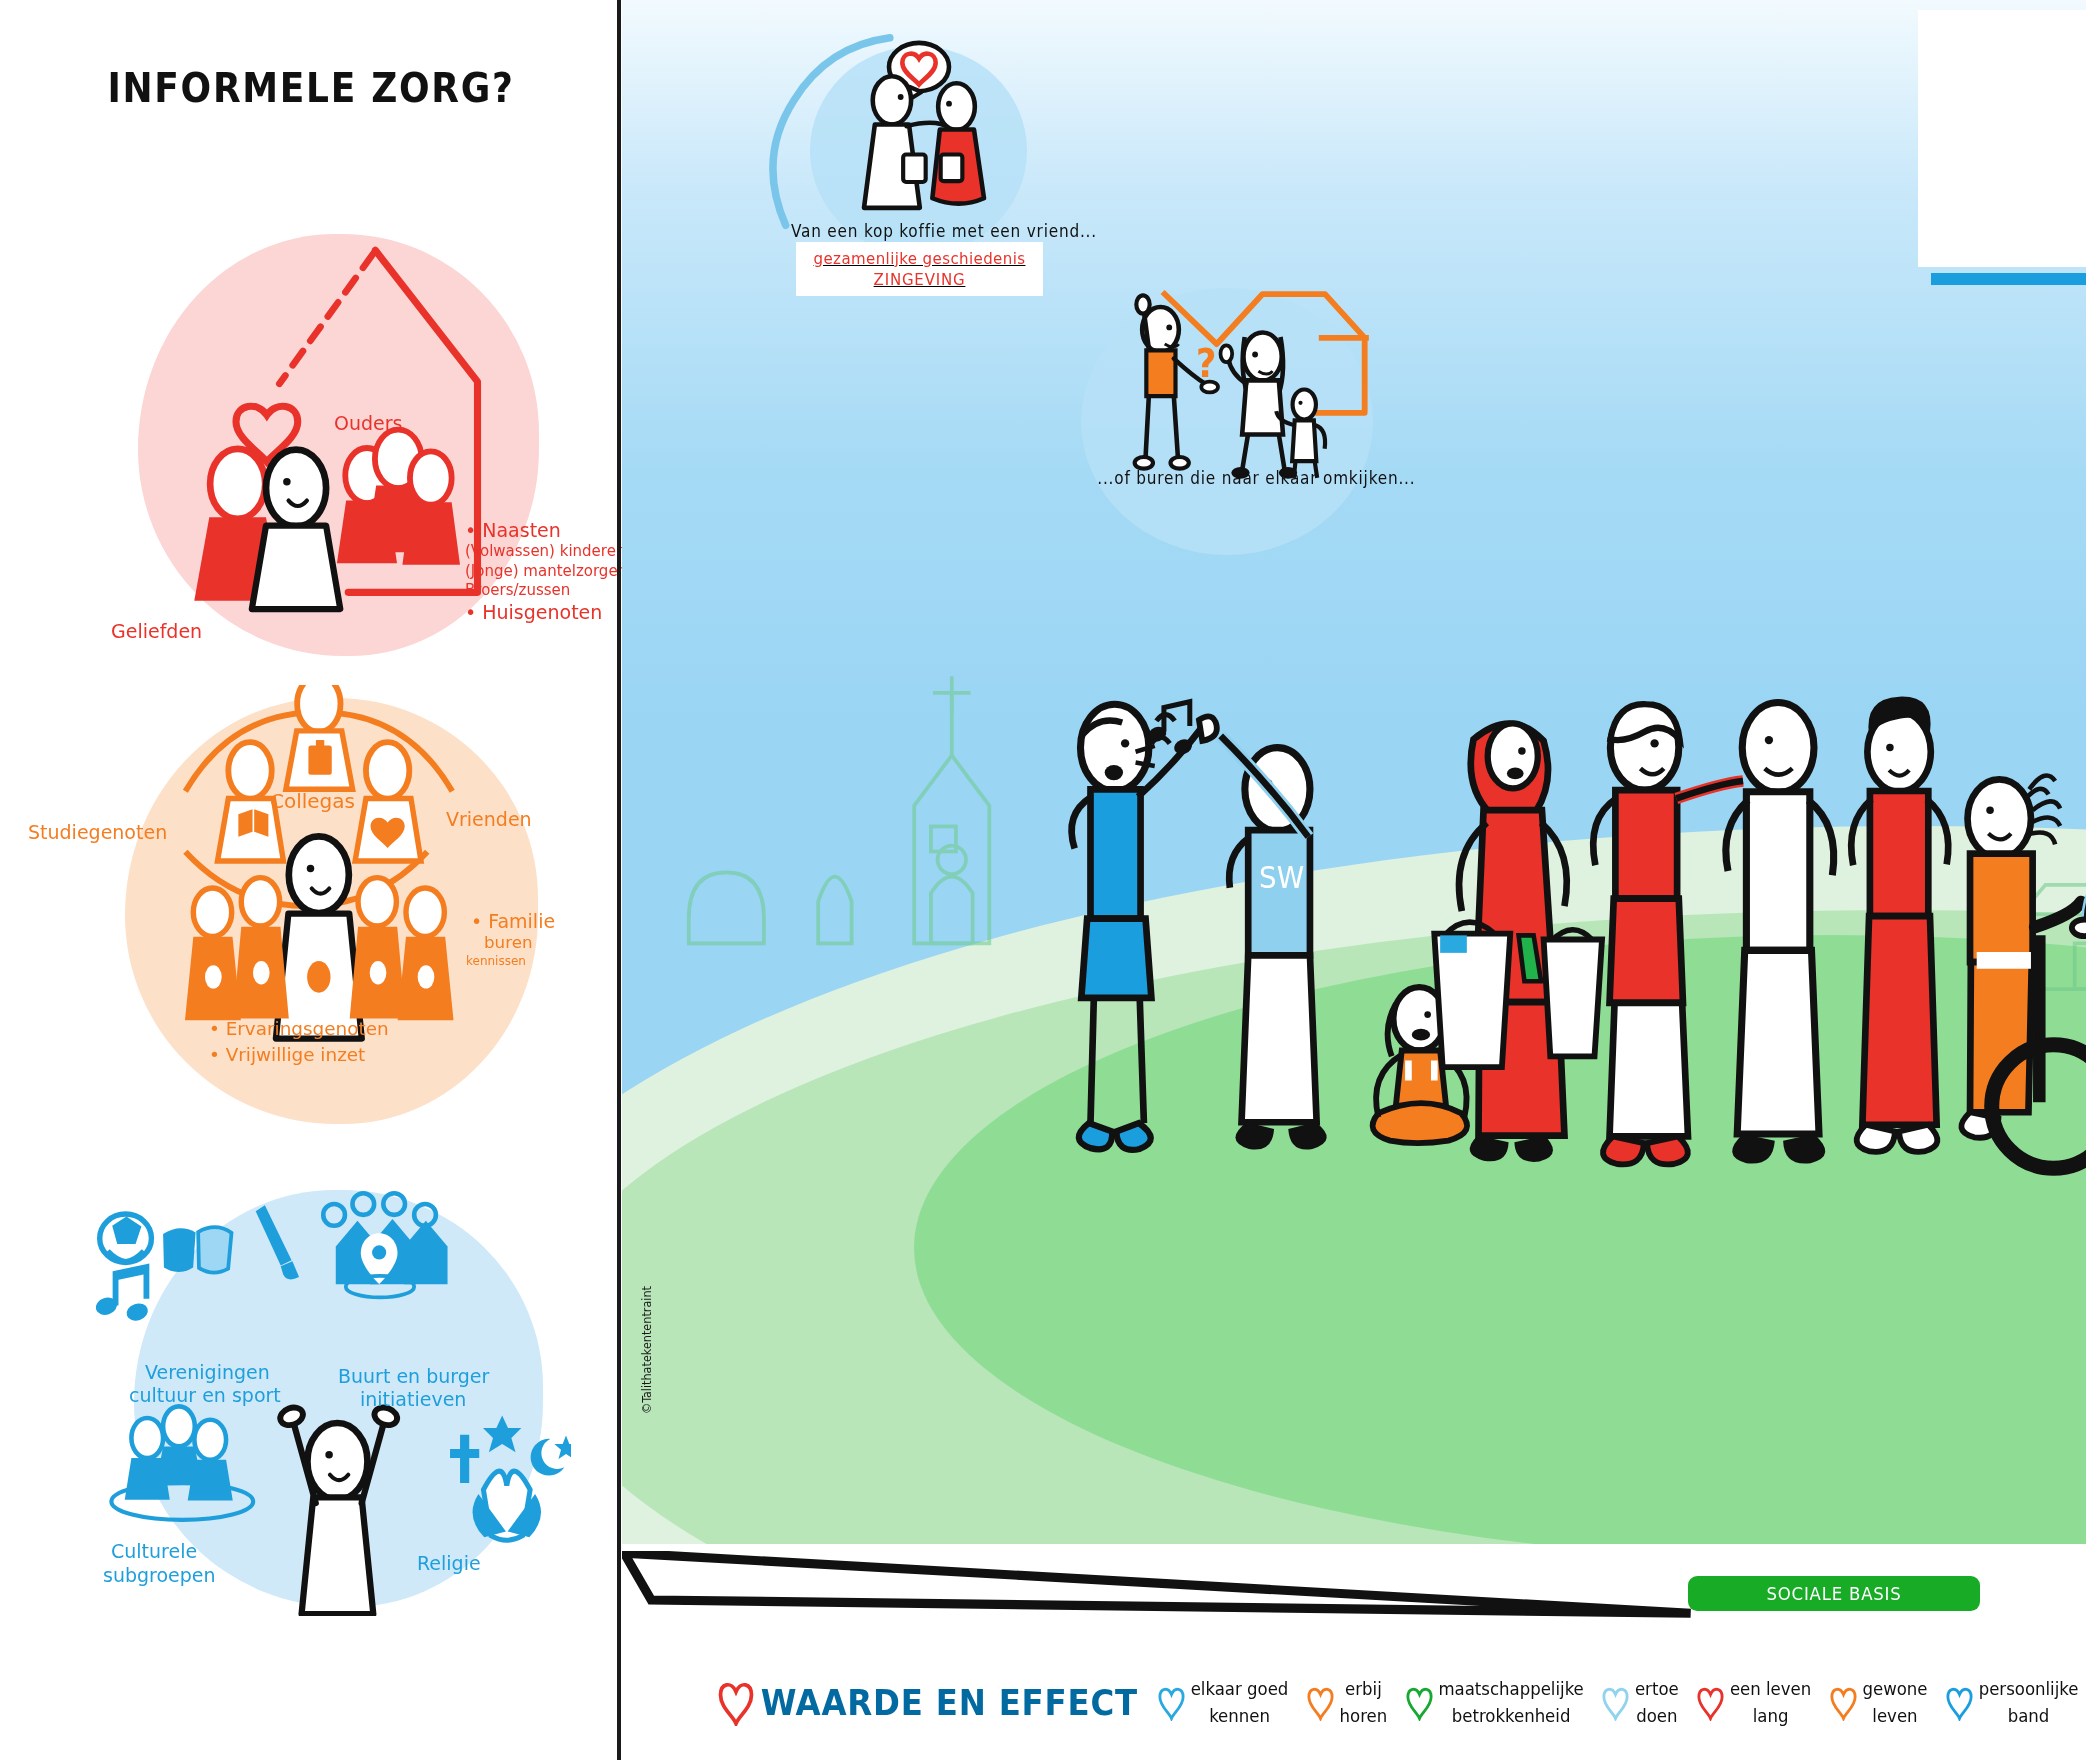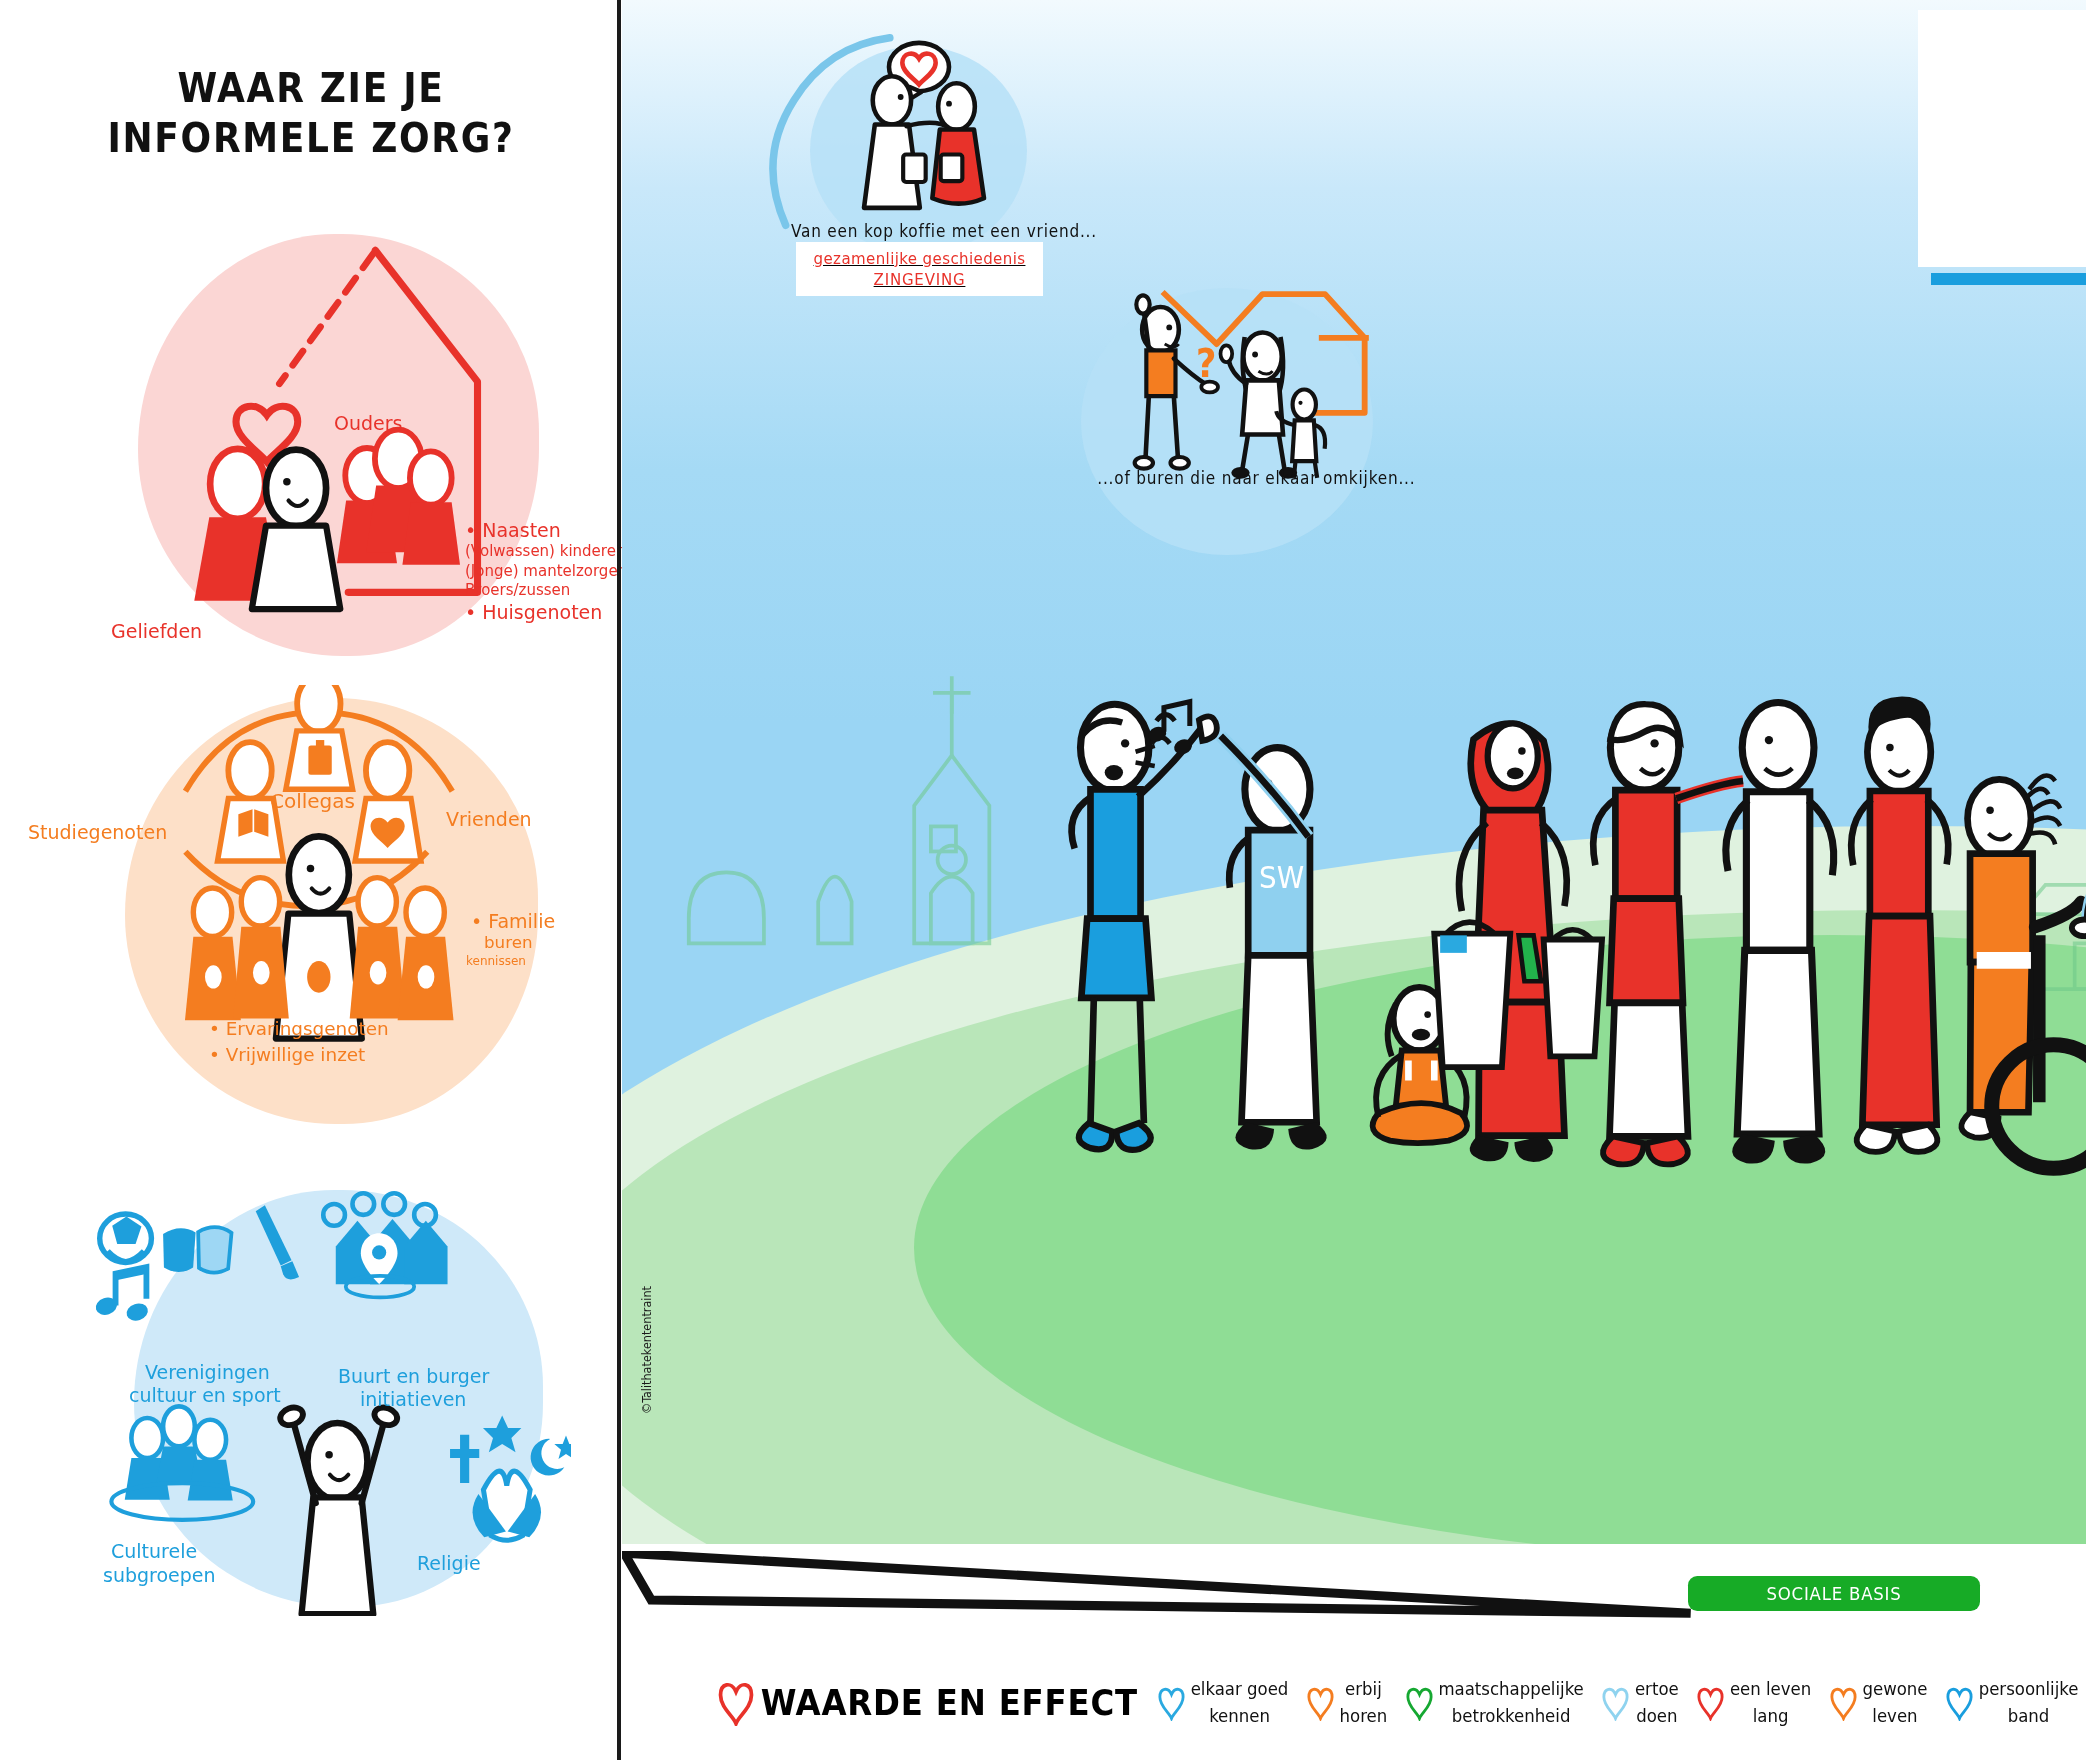--- a/index.html
+++ b/index.html
@@ -79,34 +79,33 @@
   #bottom { position:absolute; left:622px; top:1544px; width:2490px; height:216px; background:#fff; }
   #pointer { position:absolute; left:622px; top:1551px; width:2490px; height:83px; }
   #sociale-basis { position:absolute; left:1688px; top:1576px; width:292px; height:35px; background:#17ab26;
     border-radius:9.2px; display:flex; align-items:center; justify-content:center;
     font-family:"DejaVu Sans Condensed","DejaVu Sans",sans-serif; font-size:18.4px; letter-spacing:0.8px; color:#fff; }
 
   #values-row { position:absolute; left:718px; top:1661px; width:2337px; height:83px;
     display:flex; align-items:center; gap:0; }
   .val-heart { flex:0 0 auto; margin-right:6.7px; }
   .val-title { font-family:"DejaVu Sans Condensed","DejaVu Sans",sans-serif; font-weight:700;
-    font-size:36px; letter-spacing:0.8px; color:#000000; white-space:nowrap; margin-right:20px; }
+    font-size:36px; letter-spacing:0.8px; color:#0369a1; white-space:nowrap; margin-right:20px; }
   .val-item { display:flex; align-items:center; gap:5.8px; margin-right:18.4px; }
   .val-text { font-family:"DejaVu Sans Condensed","DejaVu Sans",sans-serif; font-size:18.4px;
     line-height:1.45; color:#111; text-align:center; white-space:pre-line; }
 </style>
 </head>
 <body>
 
 <div id="root">
 
   <div id="left-col">
 
     <div class="left-title">
-      <div>WAAR ZIE JE</div>
       <div>INFORMELE ZORG?</div>
     </div>
 
     <div id="panel-family">
       <div class="blob" id="blob-pink"></div>
       <svg class="fig" style="left:100px;top:8.3px;" width="438" height="426" viewBox="0 0 1050 1020">
 
         <path d="M660 60 L905 375 L905 880 L595 880" fill="none" stroke="#e8322a" stroke-width="17" stroke-linecap="round" stroke-linejoin="round"></path>
         <path d="M655 68 L430 380" fill="none" stroke="#e8322a" stroke-width="16" stroke-dasharray="42 30" stroke-linecap="round"></path>
 

